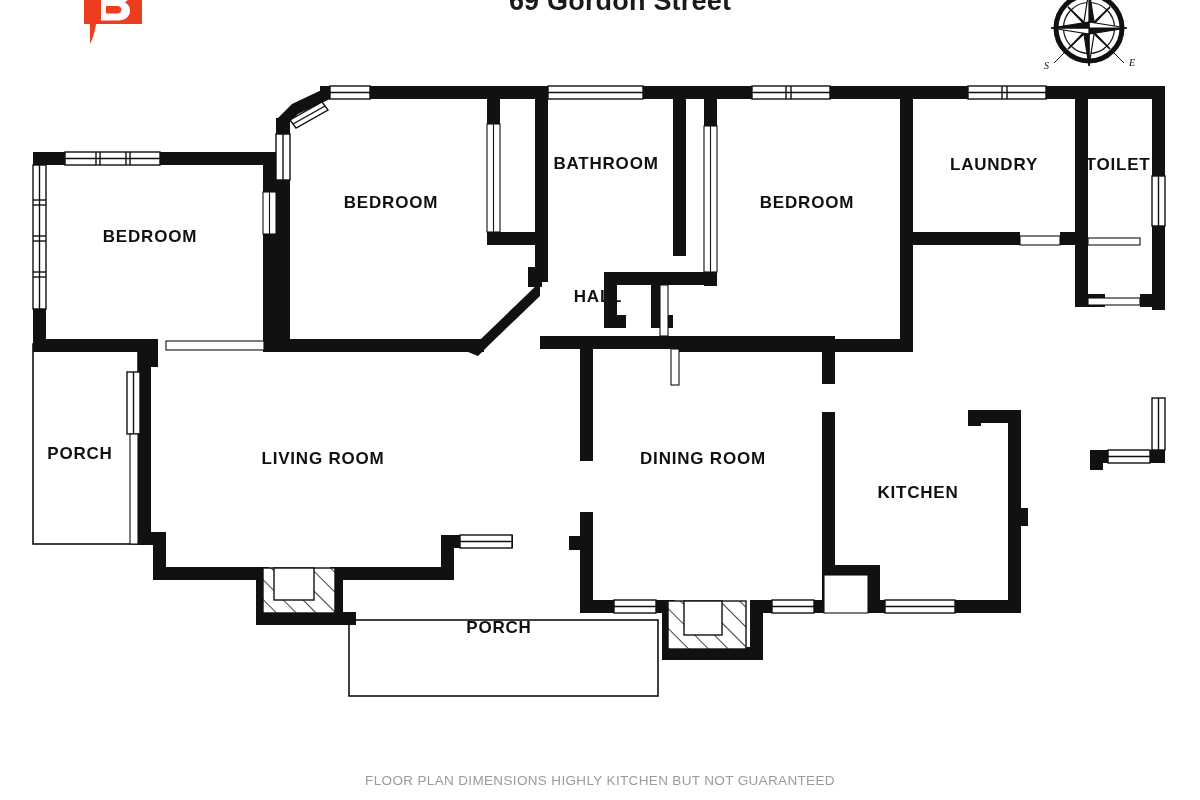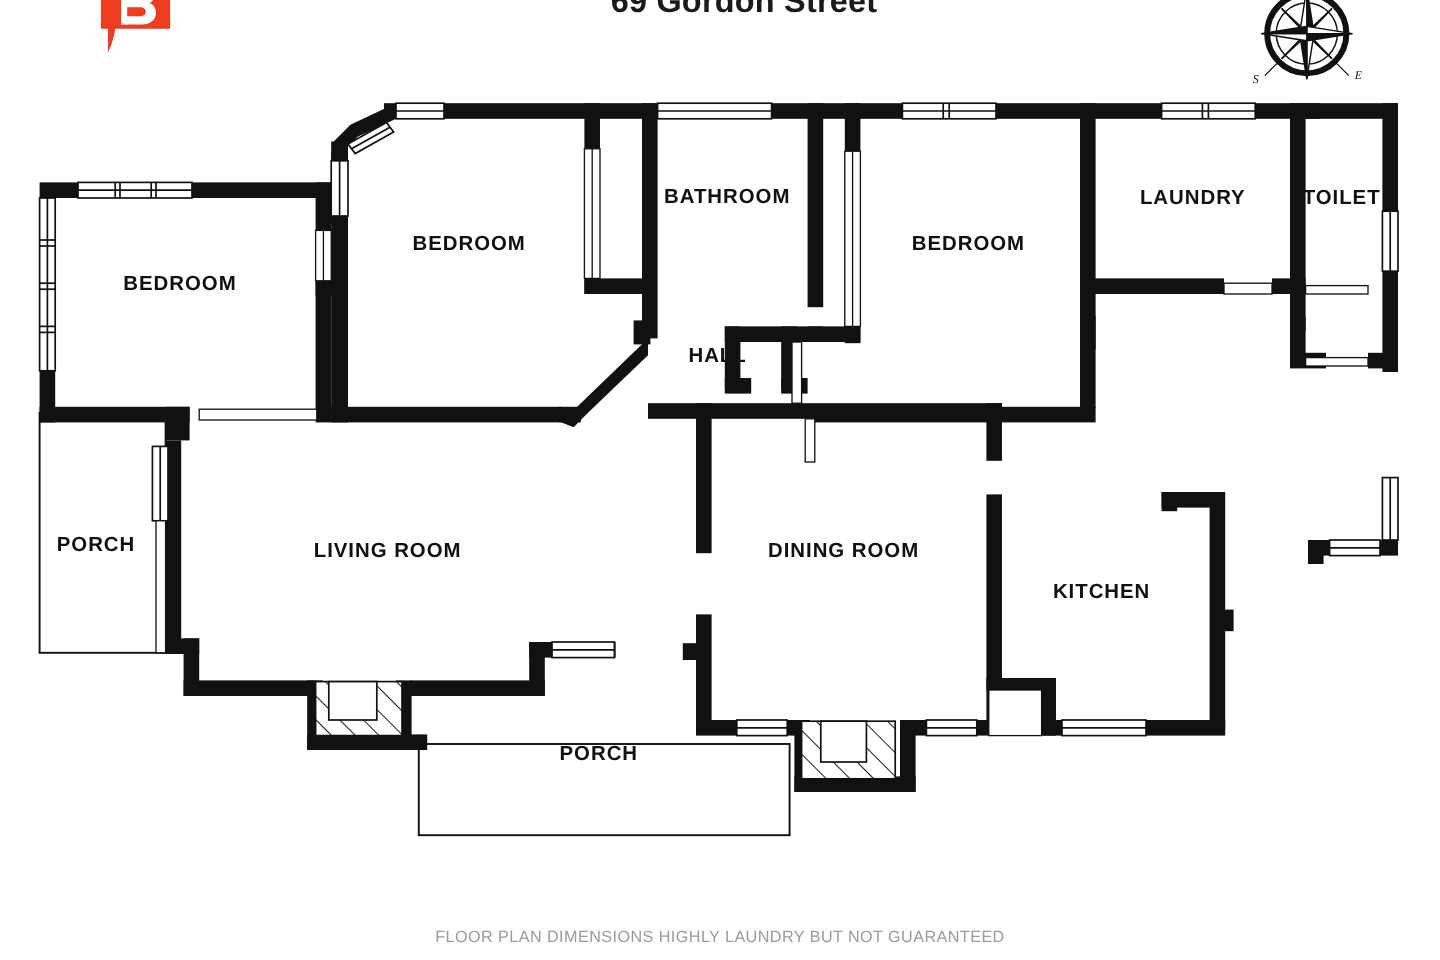--- a/index.html
+++ b/index.html
@@ -433,13 +433,13 @@
     <text class="room-label" text-anchor="middle" x="80" y="399">PORCH</text>
     <text class="room-label" text-anchor="middle" x="323" y="404">LIVING ROOM</text>
     <text class="room-label" text-anchor="middle" x="703" y="404">DINING ROOM</text>
     <text class="room-label" text-anchor="middle" x="918" y="438">KITCHEN</text>
     <text class="room-label" text-anchor="middle" x="499" y="573">PORCH</text>
   </g>
 
 </svg>
 </div>
 
-<div id="disclaimer">FLOOR PLAN DIMENSIONS HIGHLY LAUNDRY BUT NOT GUARANTEED</div>
+<div id="disclaimer">FLOOR PLAN DIMENSIONS HIGHLY KITCHEN BUT NOT GUARANTEED</div>
 
 </body></html>

